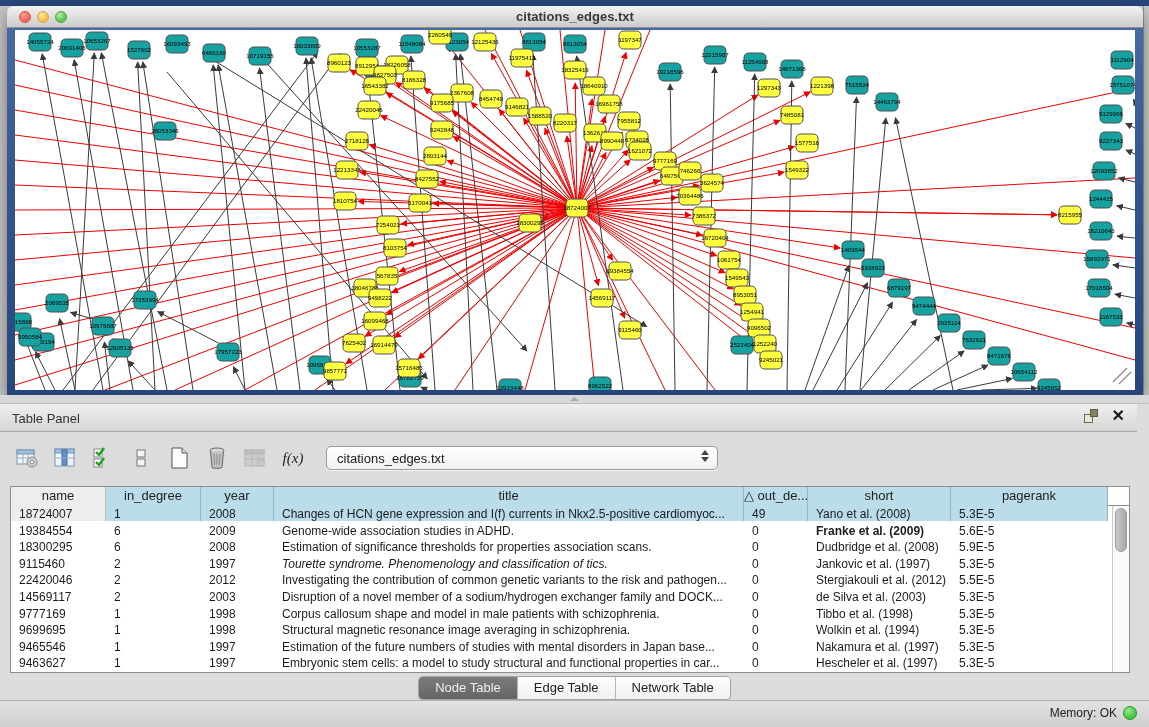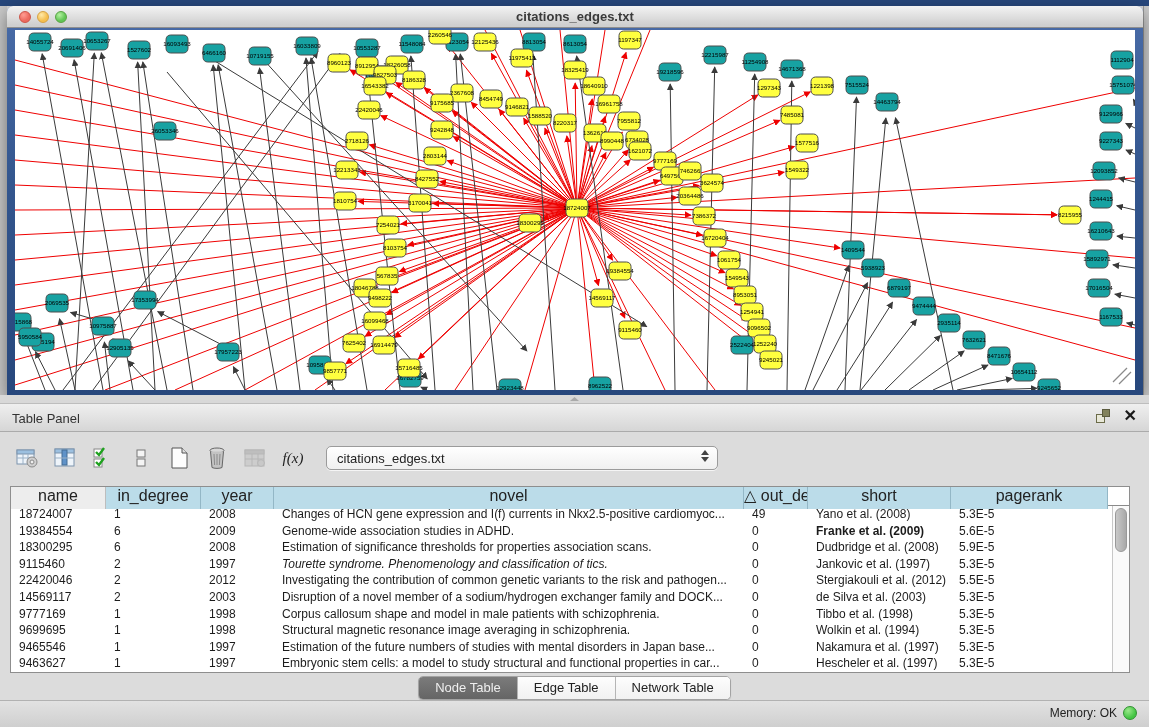--- a/index.html
+++ b/index.html
@@ -41,21 +41,21 @@
   
   .splitter { position:absolute; left:0; top:395px; width:1149px; height:8px; background:#d8d8d8; }
   .splitter .grip { position:absolute; left:570px; top:2px; width:9px; height:4px;
     background:#aaaaaa; clip-path:polygon(50% 0,100% 100%,0 100%); }
   
   .table-panel {
     position:absolute; left:0; top:403px; width:1149px; height:297px;
     background:#dcdcdc; border-top:1px solid #bdbdbd;
   }
   .panel-header {
-    position:absolute; left:0; top:0; right:0; height:28px;
+    position:absolute; left:0; top:0; right:12px; height:28px;
     background:linear-gradient(180deg,#efefef,#d6d6d6);
     border-bottom:1px solid #ababab;
     padding-left:24px;
   }
   .panel-header .panel-title { position:absolute; left:12px; top:7px; font-size:13px; color:#333; }
   .panel-header .hdr-icons { position:absolute; right:12px; top:4px; display:flex; gap:14px; align-items:center; }
   .float-icon { position:relative; width:14px; height:14px; }
   .float-icon .sq1 { position:absolute; left:0; bottom:0; width:9px; height:9px; border:1px solid #6b6b49; background:#e8e8d8; }
   .float-icon .sq2 { position:absolute; right:0; top:0; width:8px; height:8px; background:#83835d; border:1px solid #5c5c3f; }
   .close-x { font-size:16px; font-weight:bold; color:#1a1a1a; line-height:16px; cursor:default; }
@@ -73,21 +73,21 @@
   .combo .arr { width:0; height:0; border-left:4px solid transparent; border-right:4px solid transparent; }
   .combo .arr.up { border-bottom:5px solid #444; }
   .combo .arr.down { border-top:5px solid #444; }
   
   .data-table {
     position:absolute; left:10px; top:82px; width:1120px; height:187px;
     background:#ffffff; border:1px solid #8e8e8e;
   }
   .thead { display:flex; height:19px; border-bottom:1px solid #8a8a8a; }
   .th {
-    height:22px; font-size:16px; color:#222; text-align:center; line-height:18px;
+    height:34px; font-size:13px; color:#222; text-align:center; line-height:18px;
     background:#bbdce9; border-right:1px solid #93b7c6; overflow:hidden; white-space:nowrap;
   }
   .th.gray { background:#ededed; border-right:1px solid #bdbdbd; }
   .tbody { position:absolute; left:0; top:19px; right:17px; bottom:0; overflow:hidden; }
   .tr { display:flex; height:16.6px; }
   .td { font-size:12px; color:#1c1c1c; line-height:16.6px; padding-left:8px;
         overflow:hidden; white-space:nowrap; }
   .vscroll { position:absolute; right:0; top:19px; width:17px; bottom:0;
              background:#fafafa; border-left:1px solid #c8c8c8; }
   .vthumb { position:absolute; left:2px; top:2px; width:12px; height:44px;
@@ -881,21 +881,21 @@
             <span class="arr down"></span>
         </span>
       </div>
     </div>
 
     <div class="data-table">
       <div class="thead" id="thead">
           <div class="th gray" style="width: 95px;">name</div>
           <div class="th" style="width: 95px;">in_degree</div>
           <div class="th" style="width: 73px;">year</div>
-          <div class="th" style="width: 470px;">novel</div>
+          <div class="th" style="width: 470px;">title</div>
           <div class="th" style="width: 64px;">△ out_de...</div>
           <div class="th" style="width: 143px;">short</div>
           <div class="th" style="width: 157px;">pagerank</div>
         </div>
       <div class="tbody" id="tbody">
           <div class="tr">
             <div class="td" style="width: 95px;">18724007</div>
             <div class="td" style="width: 95px;">1</div>
             <div class="td" style="width: 73px;">2008</div>
             <div class="td" style="width: 470px;">Changes of HCN gene expression and I(f) currents in Nkx2.5-positive cardiomyoc...</div>

